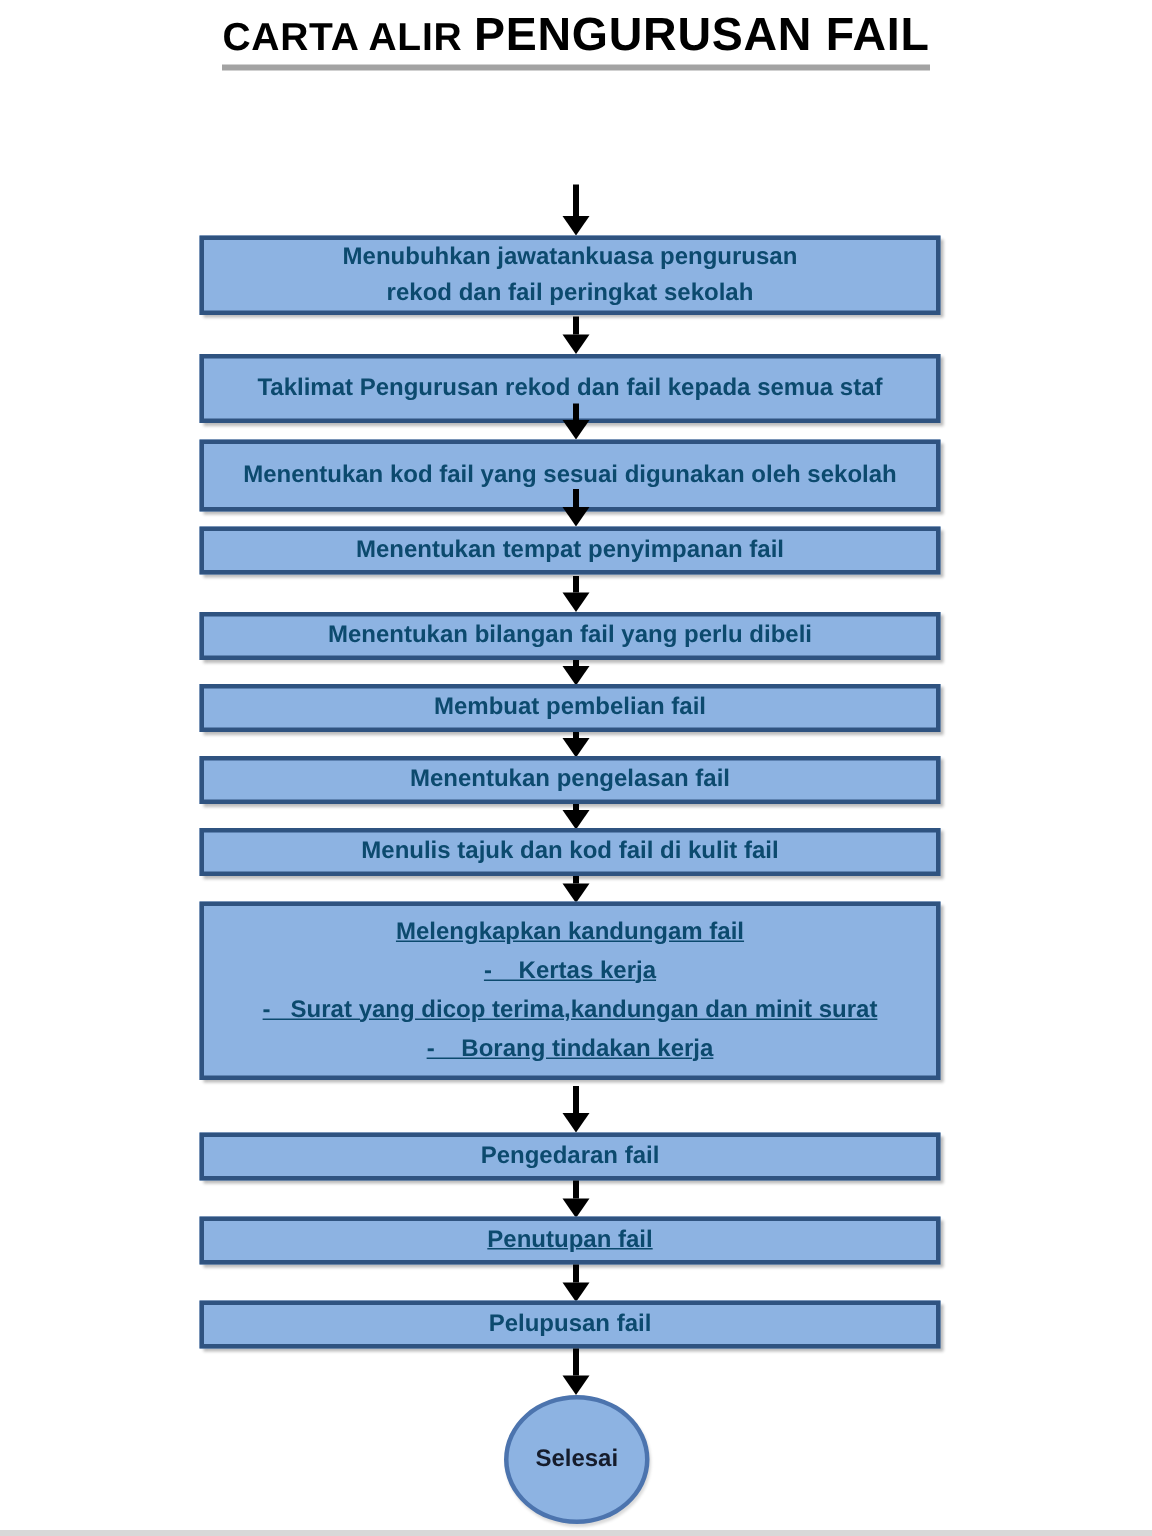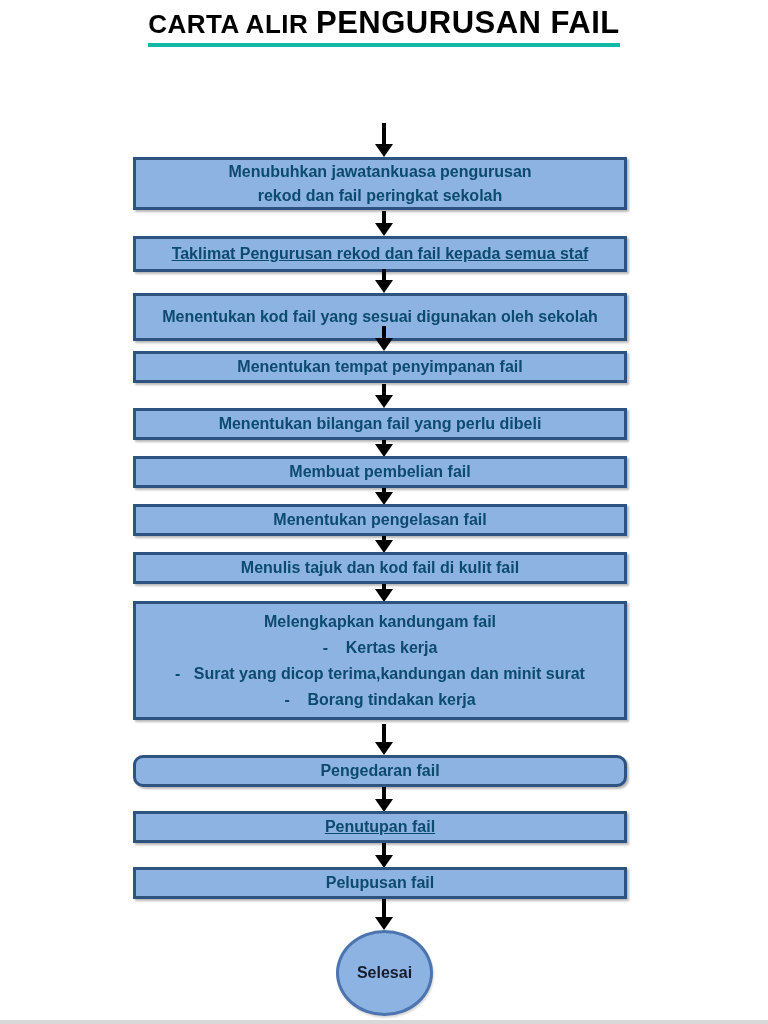--- a/index.html
+++ b/index.html
@@ -18,21 +18,21 @@
   
   .title-wrap {
     position: absolute;
     top: 5px;
     left: 0;
     width: 100%;
     text-align: center;
   }
   .title-inner {
     display: inline-block;
-    border-bottom: 4px solid #14b8a6;
+    border-bottom: 4px solid #a3a3a3;
     padding-bottom: 2px;
     color: #000000;
     font-weight: bold;
     white-space: nowrap;
   }
   .title-prefix { font-size: 26px; letter-spacing: 0.5px; }
   .title-main   { font-size: 31px; letter-spacing: 0.5px; }
   
   .terminal {
     position: absolute;
@@ -62,29 +62,29 @@
     align-items: center;
     justify-content: center;
     text-align: center;
     font-weight: bold;
     font-size: 16px;
     color: #0c4a6e;
     box-shadow: 2px 2px 2px rgba(0,0,0,0.28);
   }
   .box-label { white-space: pre-line; line-height: 24px; }
   .b1  { top: 157px; height: 53px; }
-  .b2  { top: 236px; height: 36px; text-decoration: underline; }
+  .b2  { top: 236px; height: 46px; }
   .b3  { top: 293px; height: 48px; }
   .b4  { top: 351px; height: 32px; }
   .b5  { top: 408px; height: 32px; }
   .b6  { top: 456px; height: 32px; }
   .b7  { top: 504px; height: 32px; }
   .b8  { top: 552px; height: 32px; }
-  .b9  { top: 601px; height: 119px; }
-  .b10 { top: 755px; height: 32px; border-radius: 10px; }
+  .b9  { top: 601px; height: 119px; text-decoration: underline; }
+  .b10 { top: 755px; height: 32px; }
   .b11 { top: 811px; height: 32px; text-decoration: underline; }
   .b12 { top: 867px; height: 32px; }
   .b9 .lines {
     display: flex;
     flex-direction: column;
     align-items: center;
     width: 100%;
   }
   .b9 .line { white-space: pre-wrap; line-height: 26px; }
   

